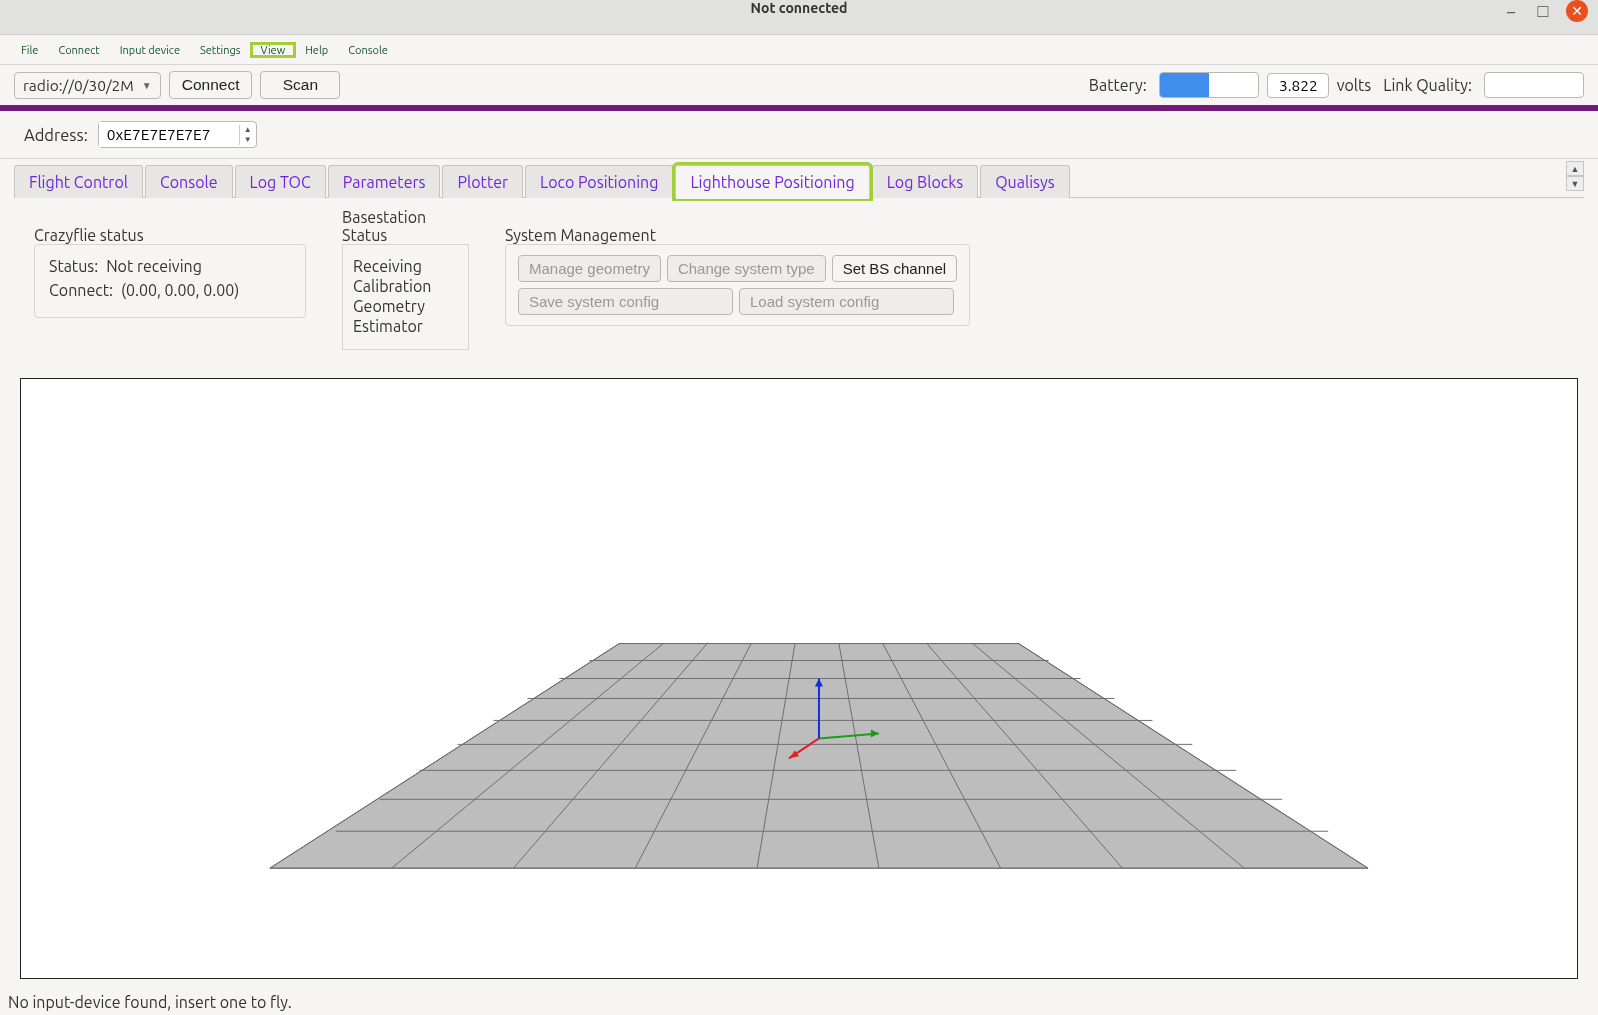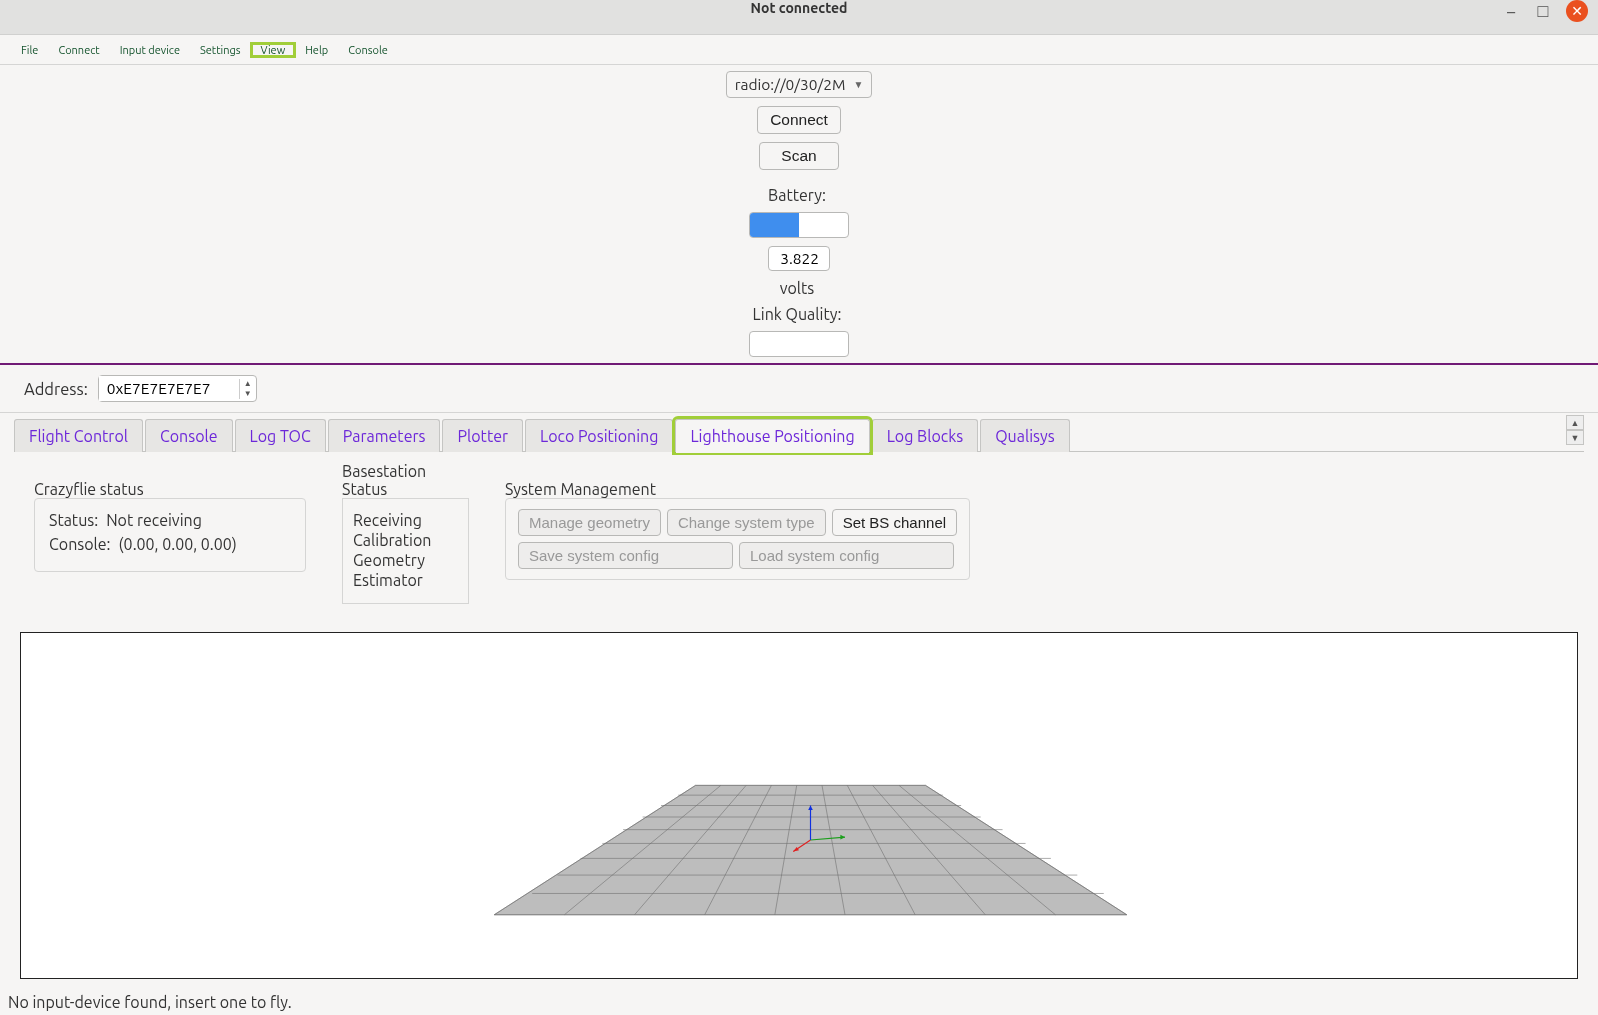--- a/index.html
+++ b/index.html
@@ -60,22 +60,21 @@
 .menu-highlight {
   outline: 3px solid #a1ce39;
   outline-offset: -1px;
   text-align: right;
 }
 .toolbar {
   display: flex;
   align-items: center;
   padding: 6px 14px;
   gap: 8px;
-  border-bottom: 2px solid #701a75;
-  flex-direction: column;
+  border-bottom: 6px solid #701a75;
 }
 .combo {
   display: inline-flex;
   align-items: center;
   background: #f6f5f4;
   border: 1px solid #b8b8b6;
   border-radius: 4px;
   padding: 4px 8px;
   font-size: 15.5px;
   color: #333;
@@ -333,21 +332,21 @@
     <div class="top-panels">
 
       <div class="group no-border cf-status" style="margin-top:18px">
         <div class="group-title">Crazyflie status</div>
         <div style="border:1px solid #d5d5d4;border-radius:4px;padding:12px 14px;">
           <div class="row">
             <span>Status:</span>
             <span>Not receiving</span>
           </div>
           <div class="row">
-            <span>Console:</span>
+            <span>Connect:</span>
             <span>(0.00, 0.00, 0.00)</span>
           </div>
         </div>
       </div>
 
       <div class="group no-border bs-status">
         <div class="group-title">Basestation Status</div>
         <div style="border:1px solid #d5d5d4;border-radius:0;padding:12px 10px;">
           <div>Receiving</div>
           <div>Calibration</div>

